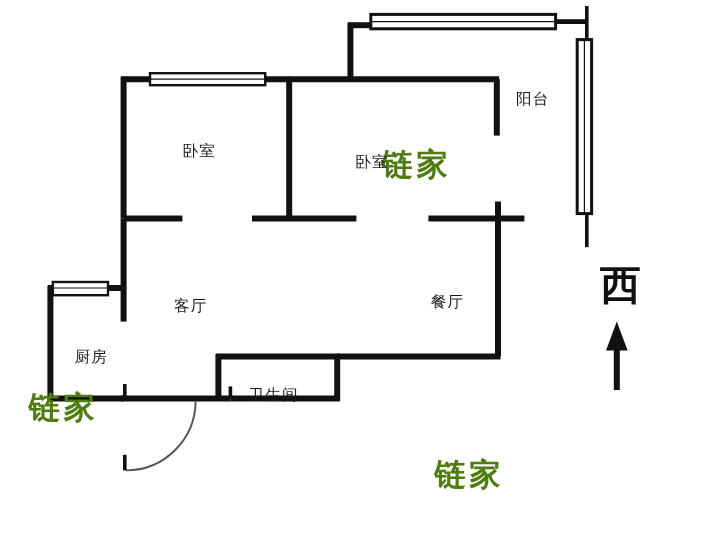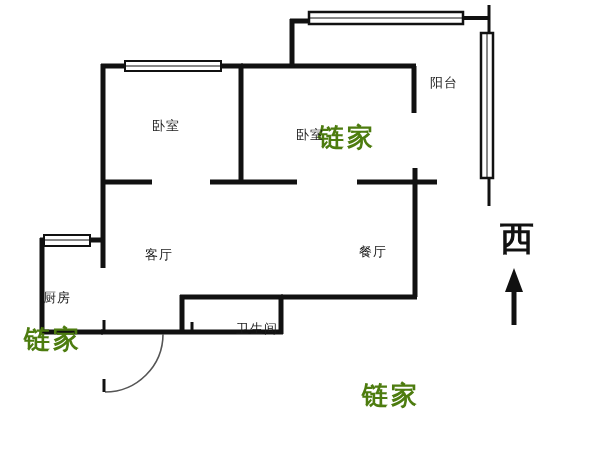--- a/index.html
+++ b/index.html
@@ -151,19 +151,19 @@
   <div class="room-label" style="left:152px; top:117px;">卧室</div>
 
   <div class="room-label" style="left:296px; top:126px;">卧室</div>
 
   <div class="room-label" style="left:430px; top:74px;">阳台</div>
 
   <div class="room-label" style="left:127px; top:246px;margin-left:18px;">客厅</div>
 
   <div class="room-label" style="left:359px; top:243px;">餐厅</div>
 
-  <div class="room-label" style="left:43px; top:289px;">厨房</div>
+  <div class="room-label" style="left:62px; top:289px;">厨房</div>
 
-  <div class="room-label" style="left:207px; top:320px;margin-left:29px;">卫生间</div>
+  <div class="room-label" style="left:207px; top:320px;">卫生间</div>
 
   <div class="compass-char" style="left:500px; top:221px;">西</div>
 
 </div>
 
 </body></html>

